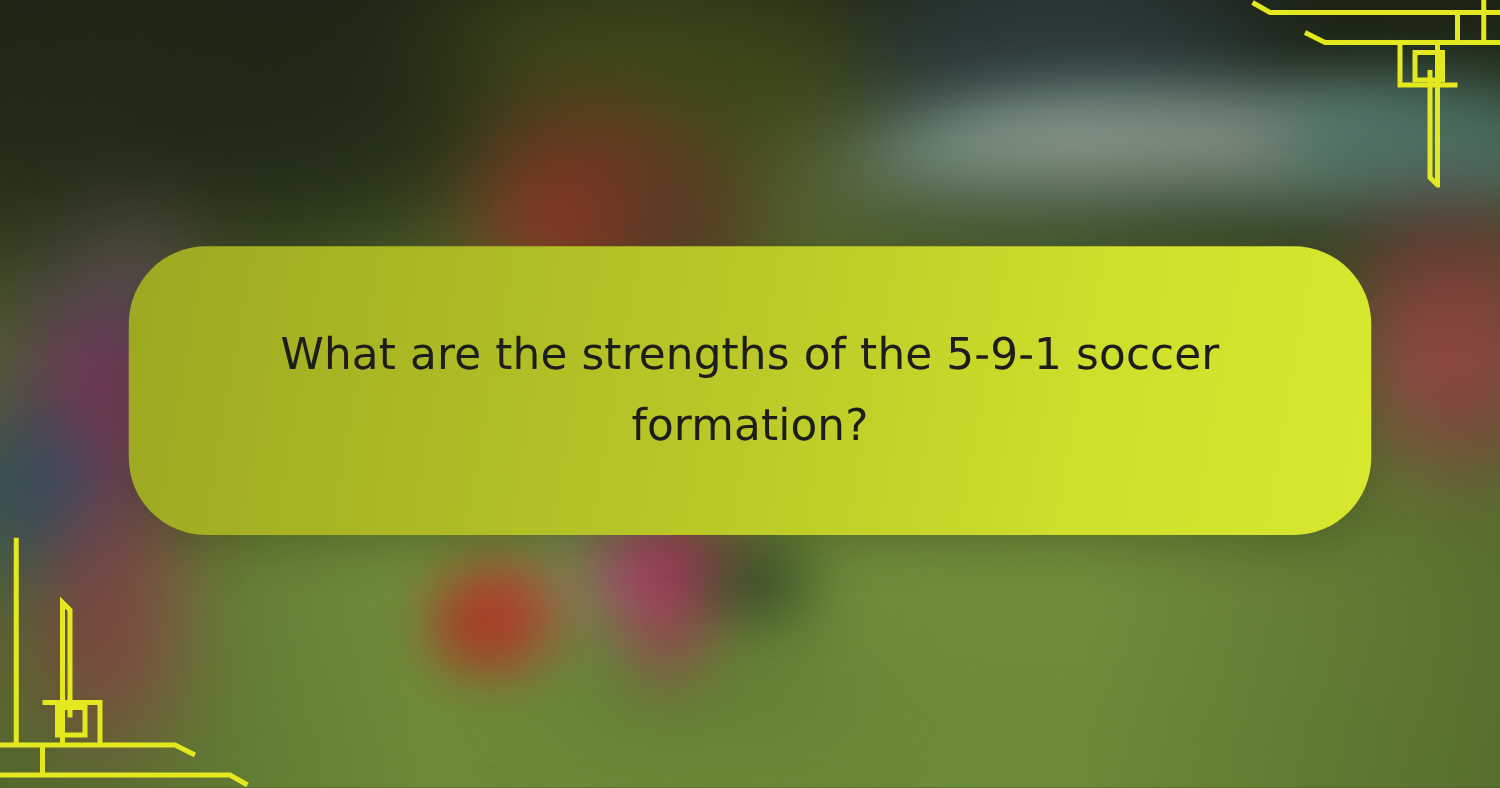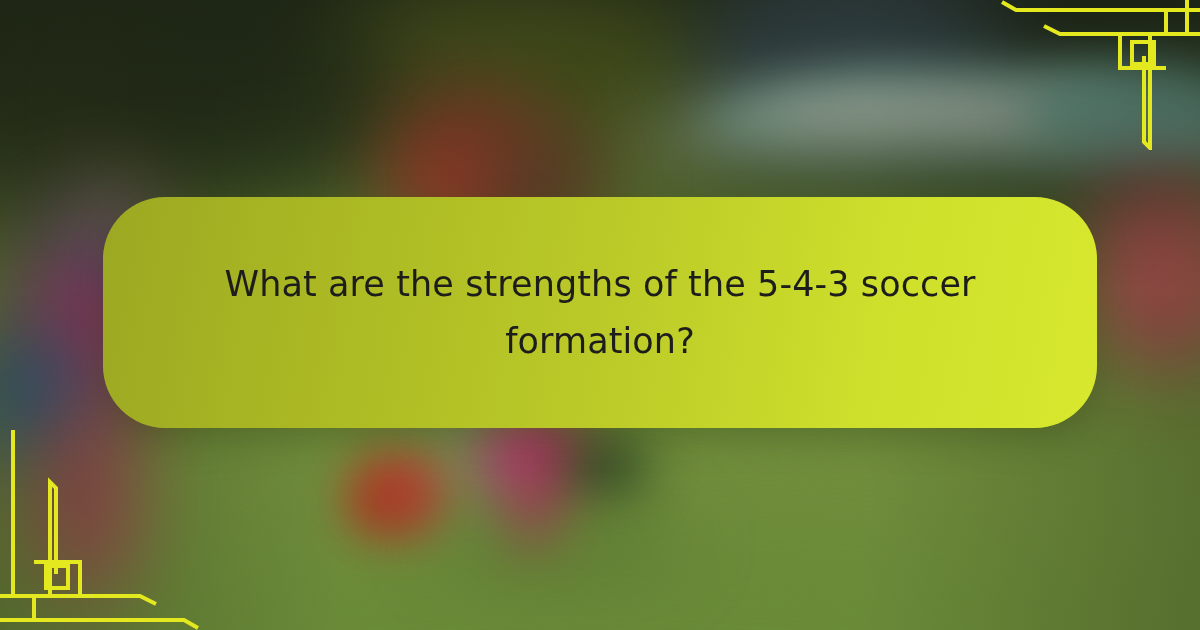--- a/index.html
+++ b/index.html
@@ -162,17 +162,17 @@
 
       <rect x="46" y="136" width="22" height="22" stroke="#e3e81f" stroke-width="4" fill="none"></rect>
 
       <path d="M 56 144 L 56 58 L 50 52 L 50 166" stroke="#e3e81f" stroke-width="4" fill="none"></path>
 
       <path d="M 13 166 L 13 0" stroke="#e3e81f" stroke-width="4" fill="none"></path>
     </svg>
   </div>
 
   <div id="card">
-    <div id="card-text">What are the strengths of the 5-4-3 soccer
+    <div id="card-text">What are the strengths of the 5-9-1 soccer
 formation?</div>
   </div>
 
 </div>
 
 </body></html>

